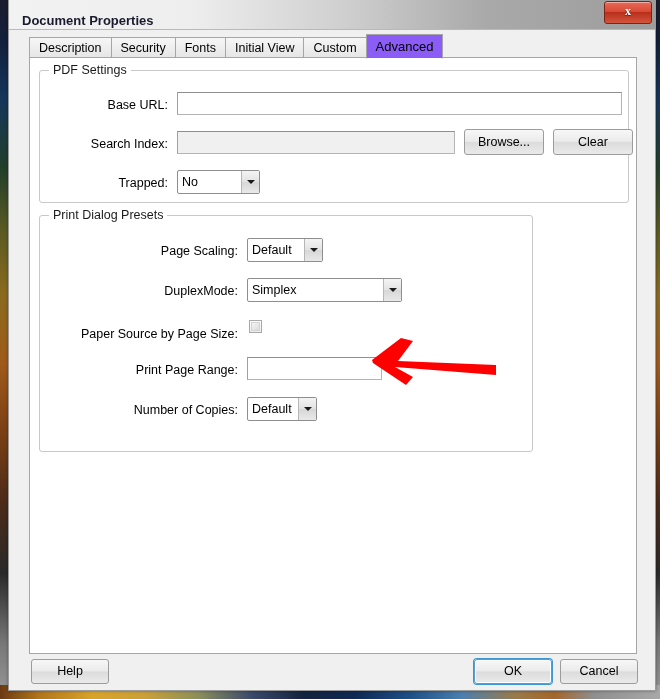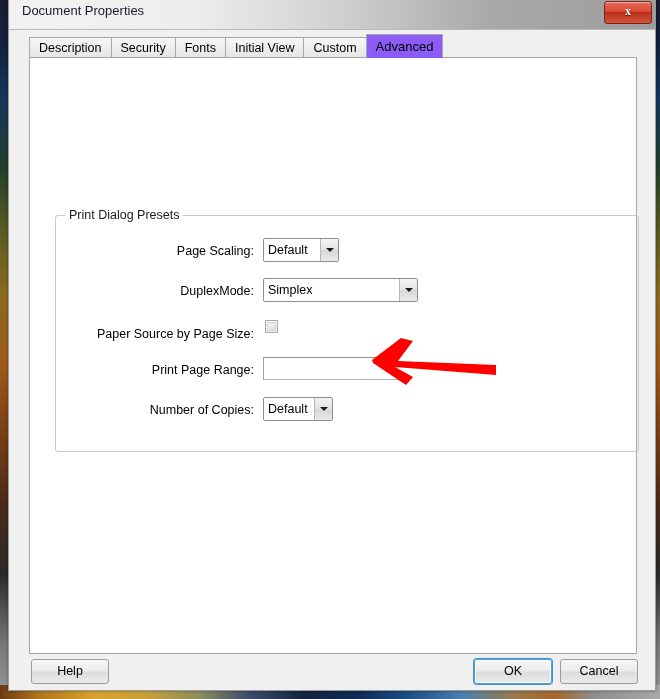--- a/index.html
+++ b/index.html
@@ -82,24 +82,25 @@
       #eeeeee 28%,
       #cfcfcf 52%,
       #a9a9a9 74%,
       #9d9d9d 100%);
     border-bottom: 1px solid #b9b9b9;
     box-sizing: border-box;
   }
   #titlebar-text {
     position: absolute;
     left: 13px;
-    top: 3px;
+    top: 13px;
     font-size: 13px;
     color: #1a1a2e;
     white-space: nowrap;
+    font-weight: bold;
   }
   #close-button {
     position: absolute;
     right: 3px;
     top: 1px;
     width: 46px;
     height: 21px;
     border: 1px solid #7a2414;
     border-radius: 3px;
     background: linear-gradient(to bottom,
@@ -185,21 +186,21 @@
     left: 9px;
     top: -8px;
     background: #ffffff;
     padding: 0 4px;
     font-size: 12.5px;
     color: #1a1a1a;
     white-space: nowrap;
   }
 
   #gb-pdf      { left: 9px;  top: 12px;  width: 590px; height: 133px; }
-  #gb-print    { left: 9px;  top: 157px; width: 584px; height: 237px; margin-left: 16px; }
+  #gb-print    { left: 9px;  top: 157px; width: 494px; height: 237px; }
   #gb-reading  { left: 9px;  top: 406px; width: 590px; height: 106px; }
 
   
   .row-label {
     position: absolute;
     text-align: right;
     font-size: 12.5px;
     color: #000;
     white-space: nowrap;
     line-height: 16px;
@@ -363,20 +364,37 @@
     <div class="tab">Description</div>
     <div class="tab">Security</div>
     <div class="tab">Fonts</div>
     <div class="tab">Initial View</div>
     <div class="tab">Custom</div>
     <div class="tab active">Advanced</div>
   </div>
 
   <div id="tabpage">
 
+    <div class="groupbox" id="gb-pdf">
+      <div class="gb-title">PDF Settings</div>
+
+      <div class="row-label" style="left:0px; top:26px; width:128px;">Base URL:</div>
+      <div class="textbox" style="left:137px; top:21px; width:445px; height:23px;" title=""></div>
+
+      <div class="row-label" style="left:0px; top:65px; width:128px;">Search Index:</div>
+      <div class="textbox disabled" style="left:137px; top:60px; width:278px; height:23px;"></div>
+      <div class="button" style="left:424px; top:58px; width:80px; height:26px; line-height:24px;">Browse...</div>
+      <div class="button" style="left:513px; top:58px; width:80px; height:26px; line-height:24px;">Clear</div>
+
+      <div class="row-label" style="left:0px; top:104px; width:128px;">Trapped:</div>
+      <div class="combo" style="left:137px; top:99px; width:83px; height:24px; line-height:22px;">
+        <span class="combo-text">No</span>
+        <span class="combo-btn"></span>
+      </div>
+    </div>
 
     <div class="groupbox" id="gb-print">
       <div class="gb-title">Print Dialog Presets</div>
 
       <div class="row-label" style="left:0px; top:27px; width:198px;">Page Scaling:</div>
       <div class="combo" style="left:207px; top:22px; width:76px; height:24px; line-height:22px;">
         <span class="combo-text">Default</span>
         <span class="combo-btn"></span>
       </div>
 

